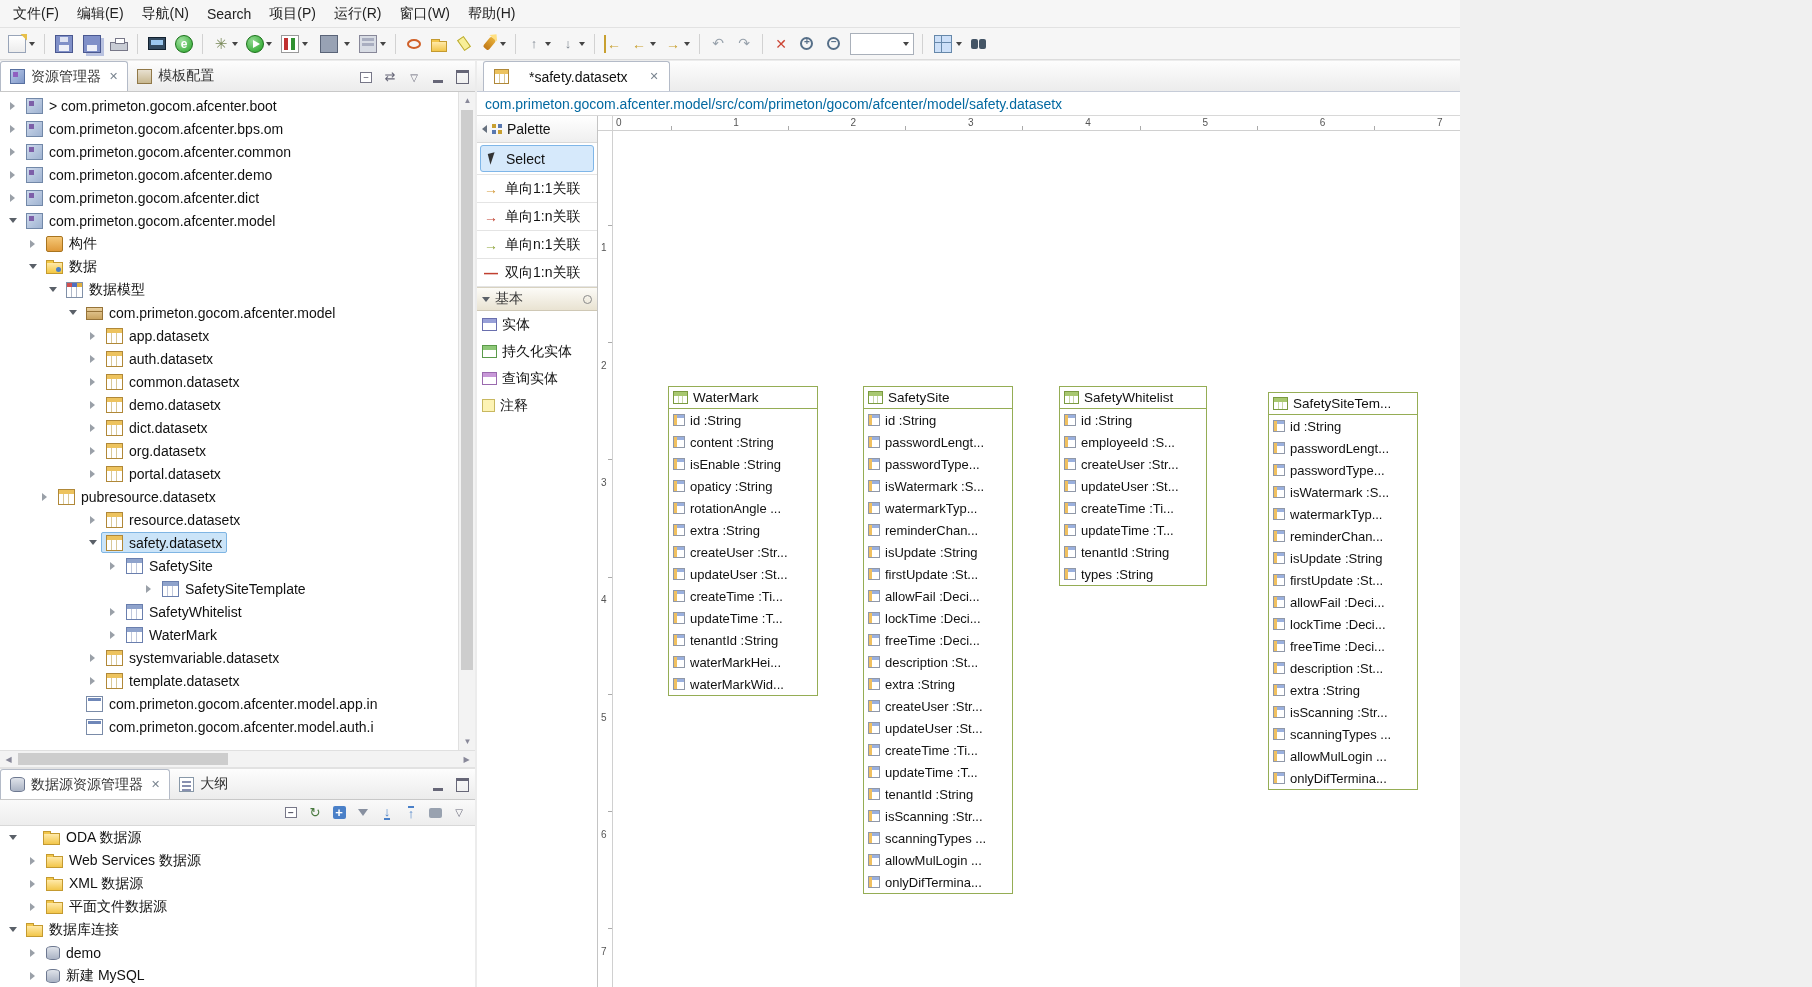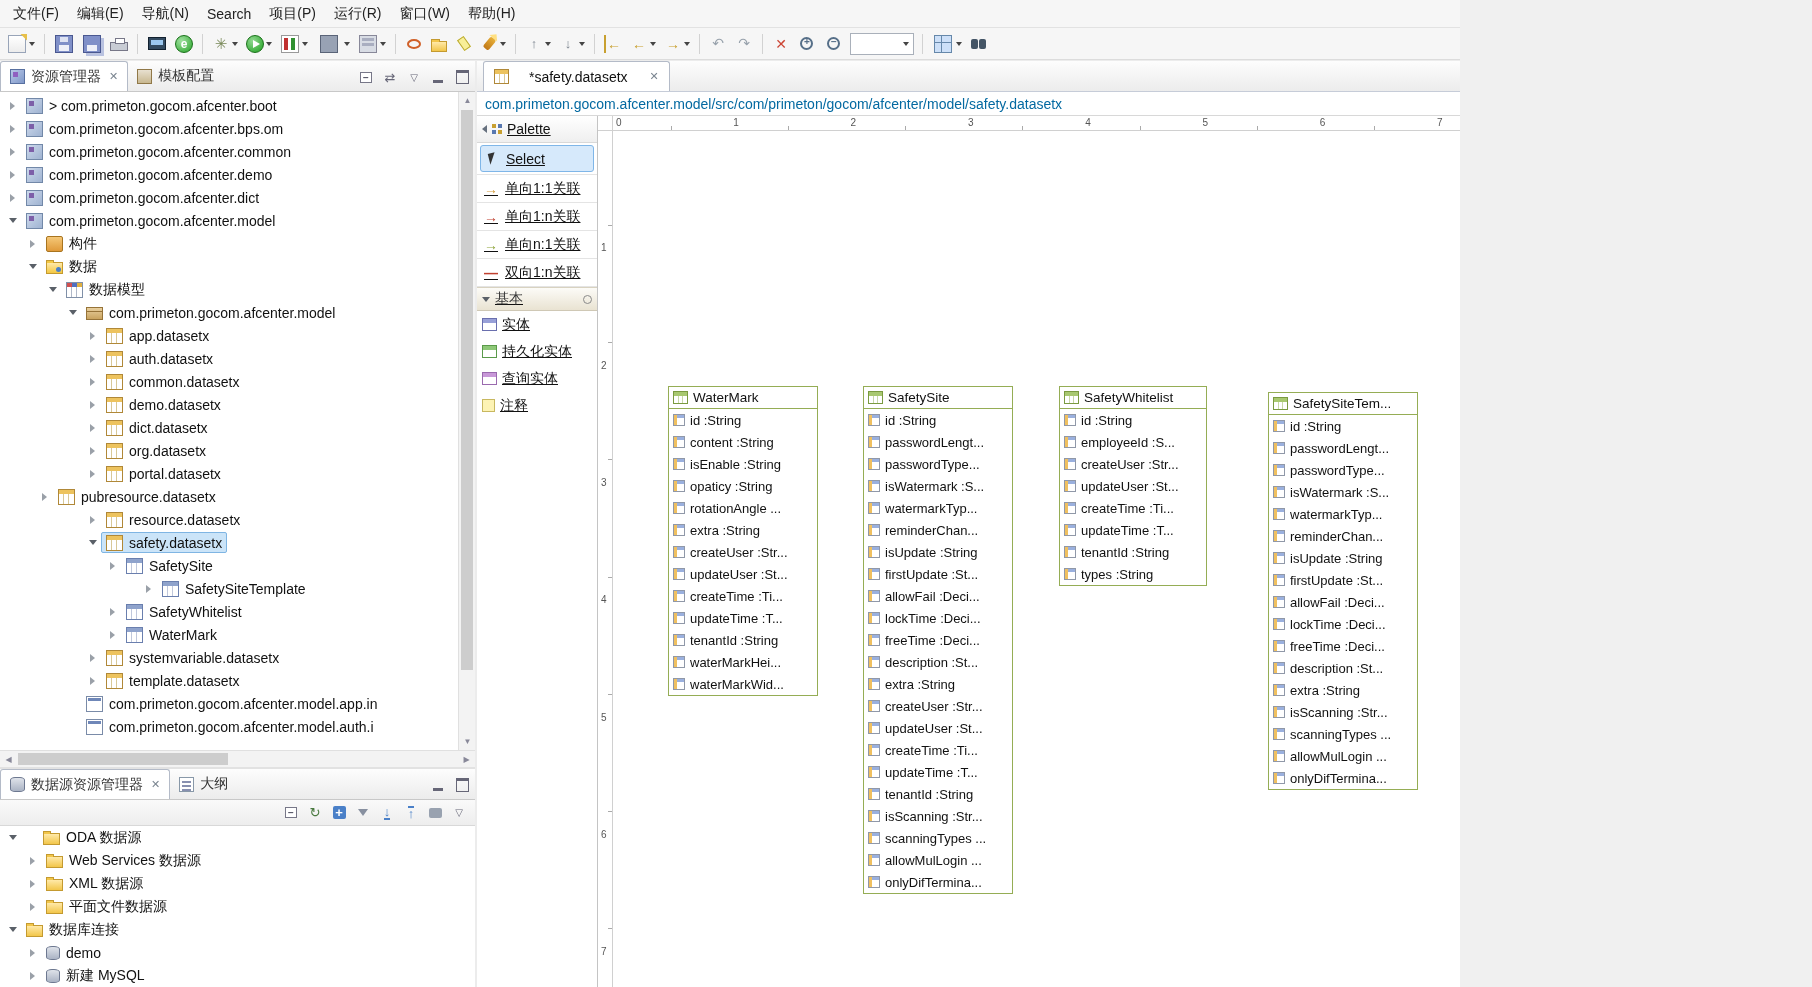--- a/index.html
+++ b/index.html
@@ -61,21 +61,21 @@
 .tbi-delete{color:#cc4433;font-size:14px;font-weight:bold;text-align:center;line-height:18px;}
 .tbi-delete:before{content:"✕";}
 .tbi-zoom-in:before,.tbi-zoom-out:before{content:"";position:absolute;left:2px;top:2px;width:9px;height:9px;border:2px solid #566f88;border-radius:50%;}
 .tbi-zoom-in:after{content:"+";position:absolute;left:6px;top:1px;color:#566f88;font-size:10px;font-weight:bold;}
 .tbi-zoom-out:after{content:"−";position:absolute;left:6px;top:1px;color:#566f88;font-size:10px;font-weight:bold;}
 .tbi-zoom-in{margin-right:1px;}
 .tbi-grid{border:1px solid #6688aa;margin:2px;background:linear-gradient(90deg,transparent 6px,#6688aa 6px 7px,transparent 7px),linear-gradient(transparent 6px,#6688aa 6px 7px,transparent 7px),#cde0f8;}
 .tbi-binoculars:before{content:"";position:absolute;left:1px;top:4px;width:7px;height:10px;background:#445566;border-radius:2px;box-shadow:8px 0 0 #445566;}
 
 
-.tabbar{height:31px;background:linear-gradient(#fdfdfd,#ececec);border-bottom:1px solid #c8c8c8;display:flex;align-items:flex-end;position:relative;flex:none;}
+.tabbar{height:31px;background:linear-gradient(#fdfdfd,#ececec);border-bottom:1px solid #c8c8c8;display:flex;align-items:flex-end;position:relative;flex:none;font-family:Liberation Serif, serif;}
 .tab{height:30px;display:flex;align-items:center;gap:6px;padding:0 9px;font-size:14px;color:#333;white-space:nowrap;}
 .tab.active{background:#fff;border:1px solid #b4bbc8;border-bottom:none;border-radius:3px 3px 0 0;}
 .tclose{color:#7a8590;font-size:11px;margin-left:2px;}
 .tabic{width:15px;height:15px;flex:none;position:relative;display:inline-block;}
 .viewtools{position:absolute;right:3px;top:6px;display:flex;gap:4px;align-items:center;}
 .viewbar{height:26px;background:linear-gradient(#fafafa,#ededed);border-bottom:1px solid #d8d8d8;display:flex;justify-content:flex-end;align-items:center;gap:4px;padding-right:6px;flex:none;}
 .vic{min-width:20px;height:20px;display:inline-flex;align-items:center;justify-content:center;color:#667;font-size:13px;position:relative;}
 .vic-collapse-all:before{content:"−";border:1px solid #778;background:#fff;line-height:9px;font-size:10px;padding:0 2px;font-weight:bold;color:#556;}
 .vic-link-with-editor:before{content:"⇄";}
 .vic-view-menu:before{content:"▽";font-size:10px;}
@@ -149,21 +149,21 @@
 .hs-thumb{position:absolute;top:2px;bottom:2px;background:#cdcdcd;}
 .sb-btn{position:absolute;color:#889;font-size:8px;display:flex;align-items:center;justify-content:center;width:17px;height:17px;}
 .cvscroll{width:15px;flex:none;background:#f3f3f3;border-left:1px solid #ddd;position:relative;}
 .cvscroll .sb-btn{width:15px;height:15px;}
 .cvscroll .sb-thumb{left:2px;right:2px;}
 
 
 .editor-tabbar{height:31px;background:linear-gradient(#fdfdfd,#ececec);border-bottom:1px solid #c6ccd8;display:flex;align-items:flex-end;position:relative;flex:none;}
 .etab{height:30px;background:#fff;border:1px solid #b4bbc8;border-bottom:none;border-radius:3px 3px 0 0;display:flex;align-items:center;gap:20px;padding:0 10px;margin-left:6px;font-size:14px;}
 .breadcrumb{height:24px;background:#fff;border-bottom:1px solid #d8d8d8;display:flex;align-items:center;padding:0 8px;font-size:14px;color:#0369a1;flex:none;white-space:nowrap;overflow:hidden;}
-.editor-body{flex:1;display:flex;min-height:0;text-decoration:underline;}
+.editor-body{flex:1;display:flex;min-height:0;}
 
 .palette{width:121px;flex:none;background:#fff;border-right:1px solid #c4c4c4;display:flex;flex-direction:column;font-size:14px;overflow:hidden;}
 .pal-header{height:27px;display:flex;align-items:center;gap:5px;padding:0 5px;border-bottom:1px solid #d8d8d8;background:linear-gradient(#ffffff,#efefef);}
 .pal-collapse{width:0;height:0;border-right:5px solid #66707e;border-top:4px solid transparent;border-bottom:4px solid transparent;flex:none;}
 .ic-palette{width:10px;height:10px;position:relative;flex:none;}
 .ic-palette:before{content:"";position:absolute;left:0;top:0;width:4px;height:4px;background:#c8a030;box-shadow:6px 0 0 #5878b0,0 6px 0 #5878b0,6px 6px 0 #c8a030;}
 .pal-item{height:27px;display:flex;align-items:center;gap:5px;padding:0 5px;white-space:nowrap;}
 .pal-item.selected{background:#d6e9fb;border:1px solid #7fb6e8;border-radius:3px;margin:2px 3px;}
 .pal-sep{height:1px;background:#e4e4e4;flex:none;}
 .pal-drawer{height:24px;background:linear-gradient(#fcfbf7,#e9e3d2);border-top:1px solid #d8d2c0;border-bottom:1px solid #cfc8b5;display:flex;align-items:center;gap:5px;padding:0 5px;color:#333;}

